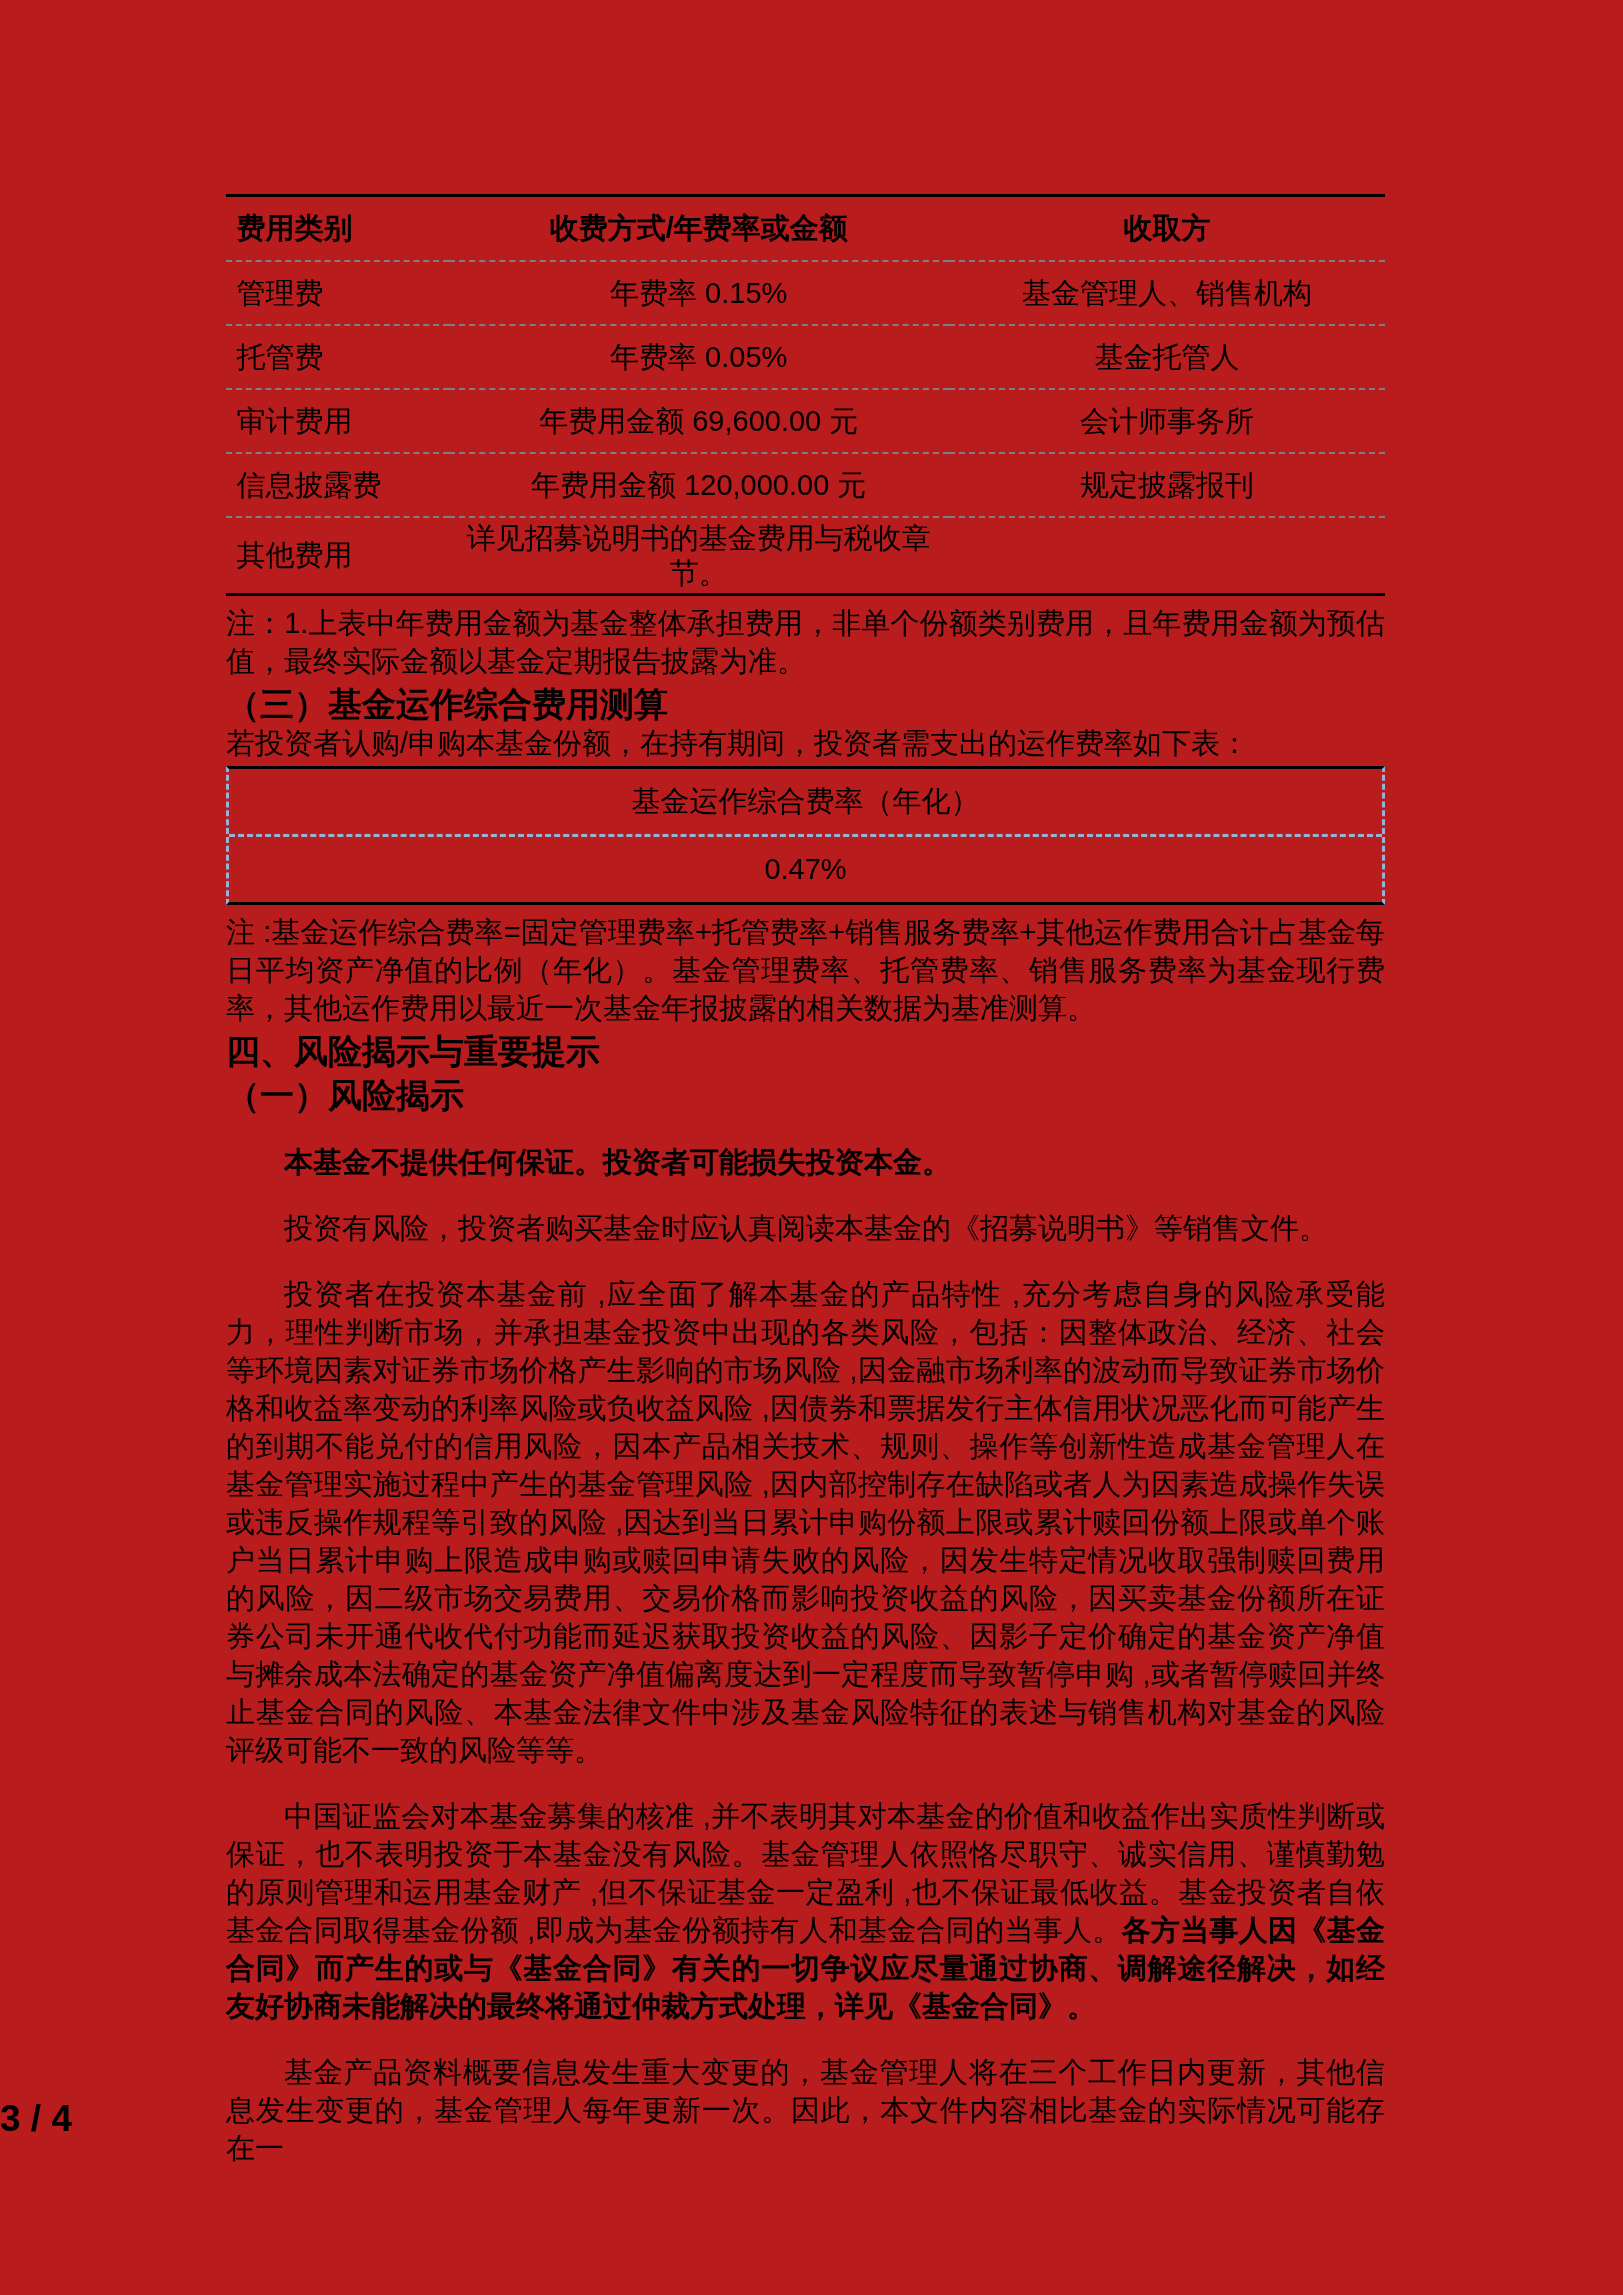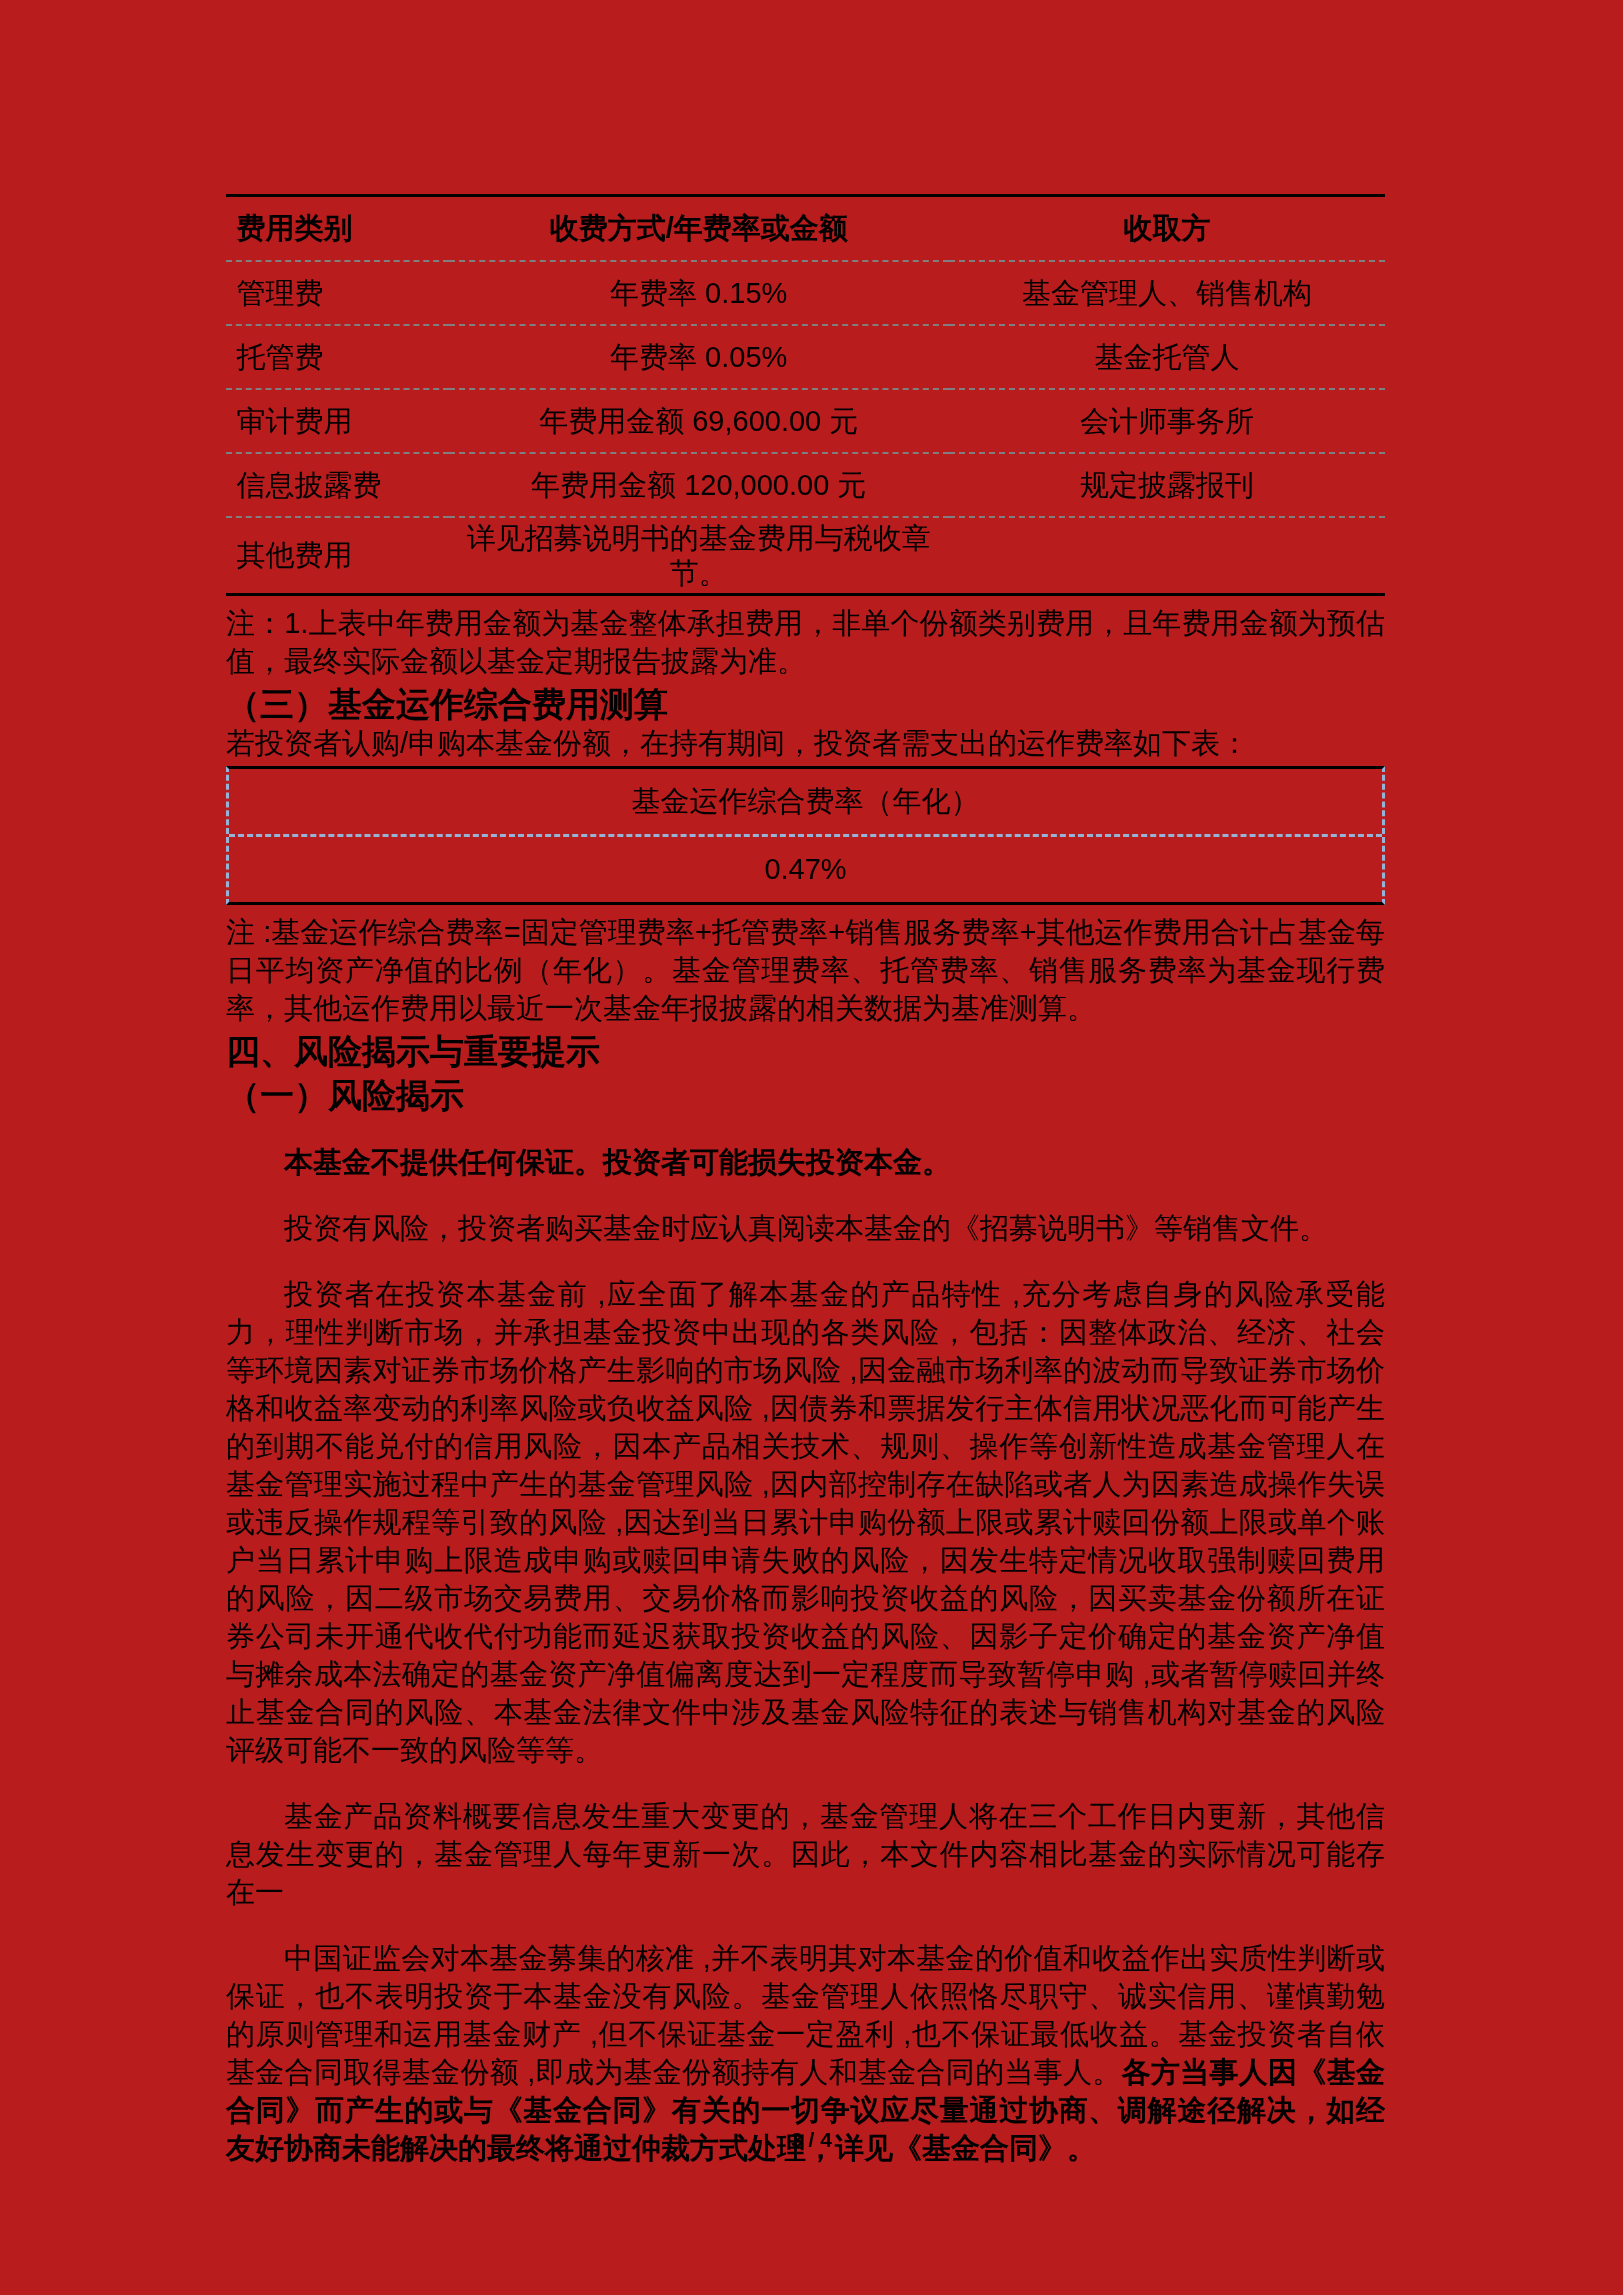--- a/index.html
+++ b/index.html
@@ -70,24 +70,22 @@
     justify-content:center;
     text-align:center;
   }
   .rate-cell.first{border-bottom:3.3px dashed #95B3D7;}
 
   .page-num{
     position:absolute;
     top:2098px;
     left:0;
     width:100%;
-    text-align:center;
-    font-size:21px;
+    font-size:37px;
     font-weight:bold;
-    margin-top:30px;
   }
 </style>
 </head>
 <body>
 
 <div class="page">
   <div class="content">
 
     <table class="fee-table">
       <tbody>
@@ -136,20 +134,20 @@
 
     <p class="para note-para">注 :基金运作综合费率=固定管理费率+托管费率+销售服务费率+其他运作费用合计占基金每日平均资产净值的比例（年化）。基金管理费率、托管费率、销售服务费率为基金现行费率，其他运作费用以最近一次基金年报披露的相关数据为基准测算。</p>
 
     <div class="heading">四、风险揭示与重要提示</div>
 
     <div class="heading">（一）风险揭示</div>
     <p class="para indent bold">本基金不提供任何保证。投资者可能损失投资本金。</p>
     <p class="para indent">投资有风险，投资者购买基金时应认真阅读本基金的《招募说明书》等销售文件。</p>
     <p class="para indent">投资者在投资本基金前 ,应全面了解本基金的产品特性 ,充分考虑自身的风险承受能力，理性判断市场，并承担基金投资中出现的各类风险，包括：因整体政治、经济、社会等环境因素对证券市场价格产生影响的市场风险 ,因金融市场利率的波动而导致证券市场价格和收益率变动的利率风险或负收益风险 ,因债券和票据发行主体信用状况恶化而可能产生的到期不能兑付的信用风险，因本产品相关技术、规则、操作等创新性造成基金管理人在基金管理实施过程中产生的基金管理风险 ,因内部控制存在缺陷或者人为因素造成操作失误或违反操作规程等引致的风险 ,因达到当日累计申购份额上限或累计赎回份额上限或单个账户当日累计申购上限造成申购或赎回申请失败的风险，因发生特定情况收取强制赎回费用的风险，因二级市场交易费用、交易价格而影响投资收益的风险，因买卖基金份额所在证券公司未开通代收代付功能而延迟获取投资收益的风险、因影子定价确定的基金资产净值与摊余成本法确定的基金资产净值偏离度达到一定程度而导致暂停申购 ,或者暂停赎回并终止基金合同的风险、本基金法律文件中涉及基金风险特征的表述与销售机构对基金的风险评级可能不一致的风险等等。</p>
 
+    <p class="para indent"><span>中国证监会对本基金募集的核准 ,并不表明其对本基金的价值和收益作出实质性判断或保证，也不表明投资于本基金没有风险。基金管理人依照恪尽职守、诚实信用、谨慎勤勉的原则管理和运用基金财产 ,但不保证基金一定盈利 ,也不保证最低收益。基金投资者自依基金合同取得基金份额 ,即成为基金份额持有人和基金合同的当事人。</span><span class="bold">各方当事人因《基金合同》而产生的或与《基金合同》有关的一切争议应尽量通过协商、调解途径解决，如经友好协商未能解决的最终将通过仲裁方式处理，详见《基金合同》。</span></p>
     <p class="para indent">基金产品资料概要信息发生重大变更的，基金管理人将在三个工作日内更新，其他信息发生变更的，基金管理人每年更新一次。因此，本文件内容相比基金的实际情况可能存在一</p>
-    <p class="para indent"><span>中国证监会对本基金募集的核准 ,并不表明其对本基金的价值和收益作出实质性判断或保证，也不表明投资于本基金没有风险。基金管理人依照恪尽职守、诚实信用、谨慎勤勉的原则管理和运用基金财产 ,但不保证基金一定盈利 ,也不保证最低收益。基金投资者自依基金合同取得基金份额 ,即成为基金份额持有人和基金合同的当事人。</span><span class="bold">各方当事人因《基金合同》而产生的或与《基金合同》有关的一切争议应尽量通过协商、调解途径解决，如经友好协商未能解决的最终将通过仲裁方式处理，详见《基金合同》。</span></p>
 
   </div>
 
   <div class="page-num">3 / 4</div>
 </div>
 
 
 </body></html>

